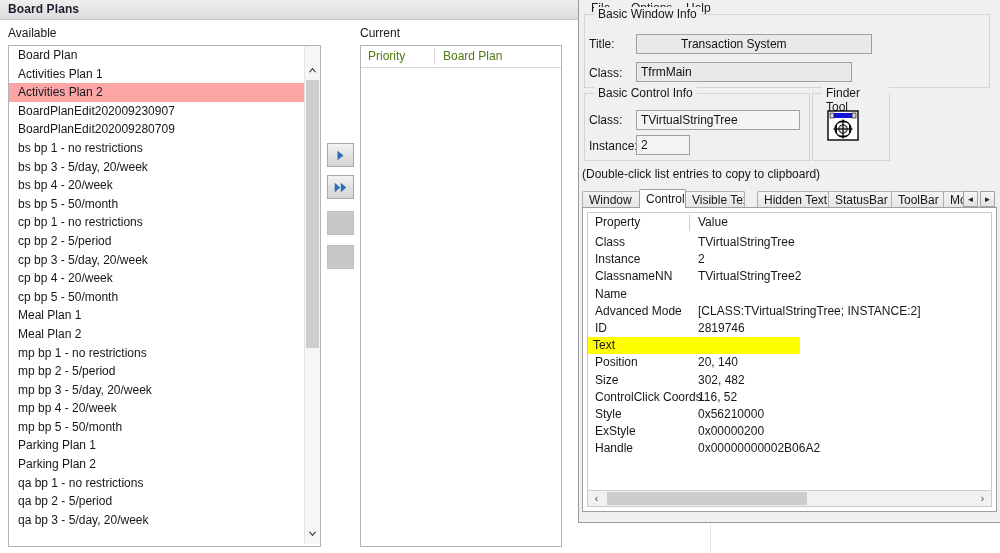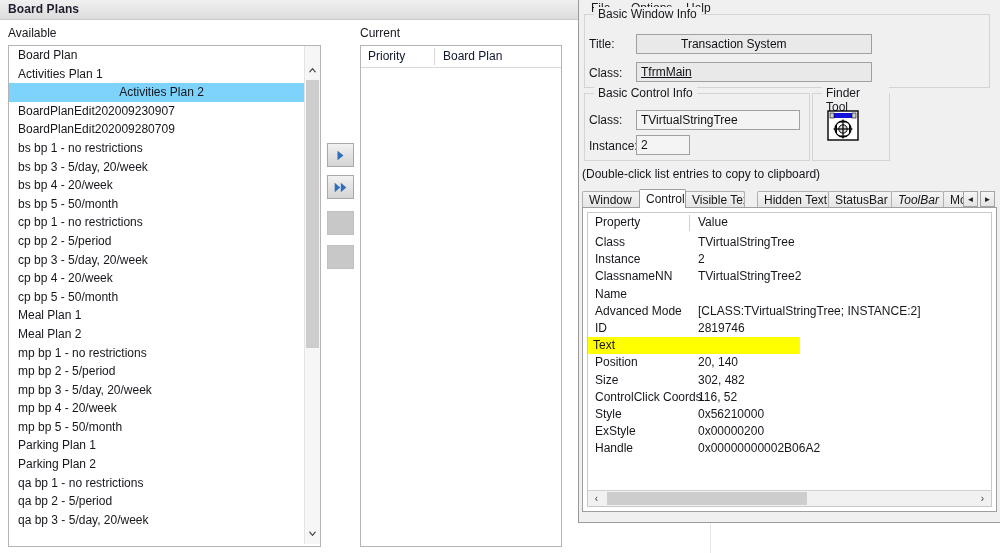--- a/index.html
+++ b/index.html
@@ -43,21 +43,21 @@
     overflow: hidden;
   }
   .avail-list {
     position: absolute; left: 0; top: 0; width: 296px; height: 498px;
   }
   .avail-item {
     height: 18.6px; line-height: 18.6px;
     padding-left: 9px; font-size: 12px; color: #16161c;
     white-space: nowrap; overflow: hidden;
   }
-  .avail-item.sel { background: #7dd3fc; text-align: center; }
+  .avail-item.sel { background: #fca5a5; }
 
   
   .avail-scroll {
     position: absolute; right: 0; top: 0; width: 15px; height: 498px;
     background: #f6f6f6; border-left: 1px solid #e4e4e4;
   }
   .sb-arrow {
     position: absolute; left: 0; width: 15px; height: 16px;
     display: flex; align-items: center; justify-content: center;
     color: #4d4d4d; font-size: 9px;
@@ -85,21 +85,21 @@
   
   .cur-box {
     position: absolute; left: 360px; top: 45px; width: 200px; height: 500px;
     background: #ffffff; border: 1px solid #b4b4b4;
   }
   .cur-header {
     position: absolute; left: 0; top: 0; width: 100%; height: 21px;
     border-bottom: 1px solid #d8d8d8; background: #ffffff;
   }
   .cur-col {
-    position: absolute; top: 3px; font-size: 12px; color: #0f172a;
+    position: absolute; top: 3px; font-size: 12px; color: #4d7c0f;
   }
   .cur-col.c1 { left: 7px; }
   .cur-col.c2 { left: 82px; }
   .cur-col-div {
     position: absolute; left: 73px; top: 2px; width: 1px; height: 17px;
     background: #d8d8d8;
   }
 
   
   .bg-seam-v {
@@ -333,21 +333,21 @@
     <div class="menu-item m3">Help</div>
   </div>
 </div>
 
 <div class="groupbox" style="left:584px; top:14px; width:404px; height:72px;">
   <div class="group-title">Basic Window Info</div>
 </div>
 <div class="fld-label" style="left:589px; top:37px;">Title:</div>
 <div class="fld-input" style="left:636px; top:34px; width:236px; height:20px;padding-left:44px;">Transaction System</div>
 <div class="fld-label" style="left:589px; top:66px;">Class:</div>
-<div class="fld-input" style="left:636px; top:62px; width:236px; height:20px;text-decoration:underline;">TfrmMain</div>
+<div class="fld-input" style="left:636px; top:62px; width:216px; height:20px;">TfrmMain</div>
 
 <div class="groupbox" style="left:584px; top:93px; width:224px; height:66px;">
   <div class="group-title">Basic Control Info</div>
 </div>
 <div class="fld-label" style="left:589px; top:113px;">Class:</div>
 <div class="fld-input light" style="left:636px; top:110px; width:164px; height:20px;">TVirtualStringTree</div>
 <div class="fld-label" style="left:589px; top:139px;">Instance:</div>
 <div class="fld-input light" style="left:636px; top:135px; width:54px; height:20px;">2</div>
 
 <div class="groupbox" style="left:812px; top:93px; width:76px; height:66px;">
@@ -371,21 +371,21 @@
 </div>
 
 <div class="hint-text">(Double-click list entries to copy to clipboard)</div>
 
 <div class="tabstrip" id="tabstrip">
       <div class="tab" style="left: 0px; width: 58px;">Window</div>
       <div class="tab active" style="left: 57px; width: 47px;">Control</div>
       <div class="tab" style="left: 103px; width: 60px;">Visible Text</div>
       <div class="tab" style="left: 175px; width: 72px;">Hidden Text</div>
       <div class="tab" style="left: 246px; width: 64px;">StatusBar</div>
-      <div class="tab" style="left: 309px; width: 53px; font-style: italic;">ToolBar</div>
+      <div class="tab" style="left: 309px; width: 53px;">ToolBar</div>
       <div class="tab" style="left: 361px; width: 28px;">Mo</div>
       <div class="tab-spin" style="left: 381px;">◄</div>
       <div class="tab-spin" style="left: 398px;">►</div>
     </div>
 
 <div class="prop-panel">
   <div class="prop-inner">
     <div class="prop-head-row">
       <div class="prop-head-cell k">Property</div>
       <div class="prop-head-div"></div>

